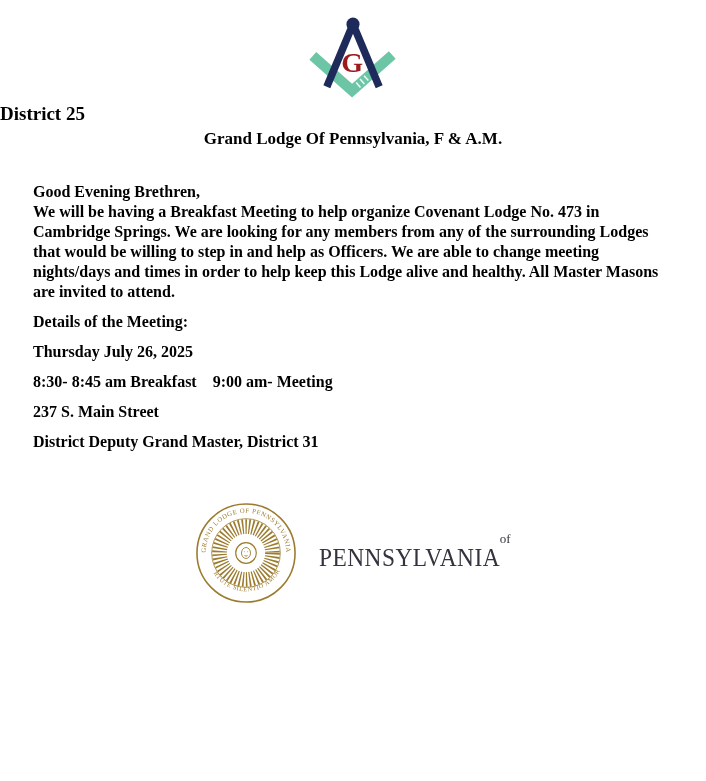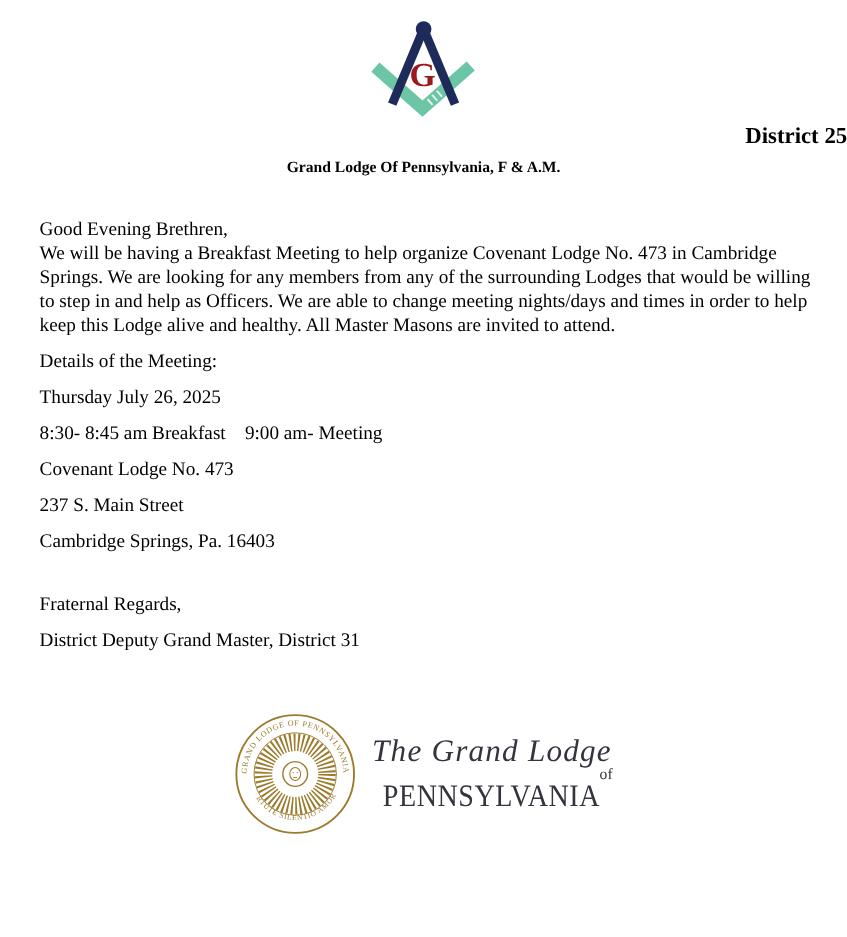--- a/index.html
+++ b/index.html
@@ -11,33 +11,33 @@
     color: #000000;
     overflow: hidden;
   }
   .page { position: relative; width: 706px; height: 781px; background:#fff; }
 
   
   .top-logo { width: 96px; height: 86px; margin: 12px auto 0; }
   .top-logo svg { display: block; width: 100%; height: 100%; }
 
   .title {
-    text-align: right; font-weight: bold; font-size: 19px;
+    text-align: left; font-weight: bold; font-size: 19px;
     line-height: 22px; margin-top: 5px;
   }
   .subtitle {
-    text-align: center; font-weight: bold; font-size: 13px;
+    text-align: center; font-weight: bold; font-size: 17px;
     line-height: 20px; margin-top: 4px;
   }
 
   
   .letter {
     margin: 33px 28px 0 33px;
     width: 645px;
-    font-size: 16px; line-height: 20px;
+    font-size: 16px; line-height: 20px; font-weight: bold;
   }
   .letter p { margin: 0; }
   .greeting { margin: 0; }
   .para { margin: 0; }
   .detail { margin-top: 10px !important; white-space: pre-wrap; }
   .closing { margin-top: 32px !important; }
 
   
   .footer-logo {
     display: flex; align-items: center; justify-content: center;
@@ -86,25 +86,22 @@
   <div class="title">District 25</div>
   <div class="subtitle">Grand Lodge Of Pennsylvania, F &amp; A.M.</div>
 
   <div class="letter">
     <p class="greeting">Good Evening Brethren,</p>
     <p class="para">We will be having a Breakfast Meeting to help organize Covenant Lodge No. 473 in Cambridge Springs. We are looking for any members from any of the surrounding Lodges that would be willing to step in and help as Officers. We are able to change meeting nights/days and times in order to help keep this Lodge alive and healthy. All Master Masons are invited to attend.</p>
 
     <p class="detail">Details of the Meeting:</p>
     <p class="detail">Thursday July 26, 2025</p>
     <p class="detail">8:30- 8:45 am Breakfast    9:00 am- Meeting</p>
-    <p class="detail">Covenant Lodge No. 473</p>
     <p class="detail">237 S. Main Street</p>
-    <p class="detail">Cambridge Springs, Pa. 16403</p>
 
-    <p class="detail closing">Fraternal Regards,</p>
     <p class="detail">District Deputy Grand Master, District 31</p>
   </div>
 
   <div class="footer-logo">
     <div class="seal">
       <svg viewBox="0 0 104 104">
         <defs>
           <path id="arcTop" d="M 13.5,66 A 41,41 0 1 1 90.5,66"></path>
           <path id="arcBottom" d="M 18.2,71.5 A 39,39 0 0 0 85.8,71.5"></path>
         </defs>
@@ -125,19 +122,18 @@
 
         <text font-family="Liberation Serif, serif" font-size="6.8" letter-spacing="0.6" fill="#9c7b2e">
           <textPath href="#arcTop" startOffset="50%" text-anchor="middle">GRAND LODGE OF PENNSYLVANIA</textPath>
         </text>
         <text font-family="Liberation Serif, serif" font-size="6.4" letter-spacing="0.6" fill="#9c7b2e">
           <textPath href="#arcBottom" startOffset="50%" text-anchor="middle">VIRTUTE SILENTIO AMORE</textPath>
         </text>
       </svg>
     </div>
     <div class="wordmark">
-      <div class="wordmark-script">The Grand Lodge</div>
       <div class="wordmark-of">of</div>
       <div class="wordmark-penn">PENNSYLVANIA</div>
     </div>
   </div>
 
 </div>
 
 </body></html>

